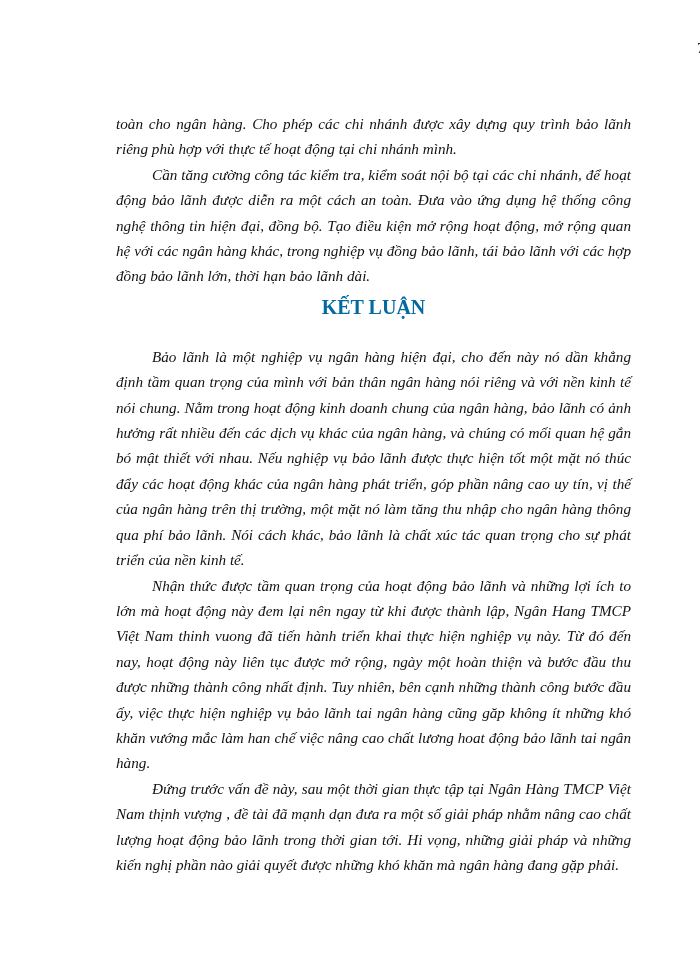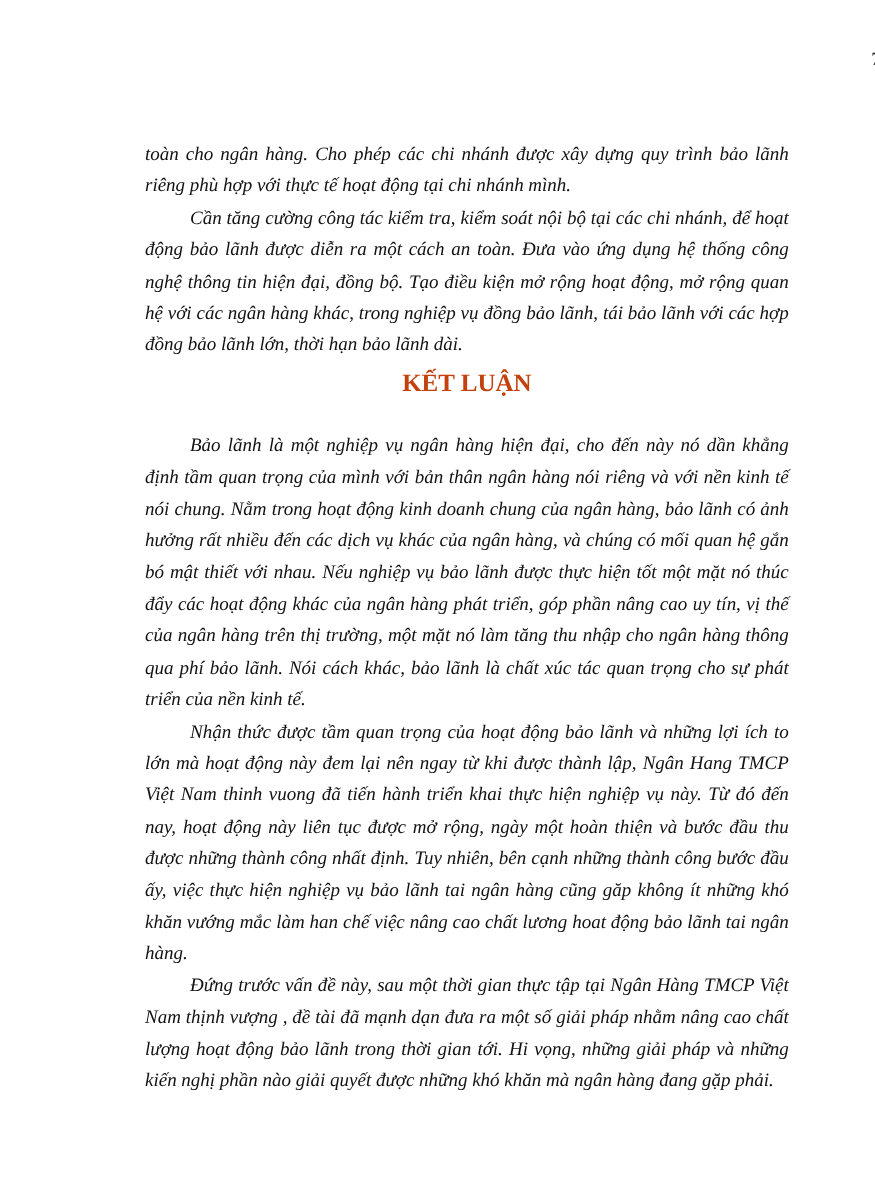--- a/index.html
+++ b/index.html
@@ -44,21 +44,21 @@
       text-indent: 36px;
     }
     .heading {
       margin: 0;
       text-align: center;
       font-weight: bold;
       font-size: 20px;
       line-height: 26px;
       padding-top: 5px;
       padding-bottom: 24px;
-      color: #c2410c;
+      color: #0369a1;
     }
   </style>
 </head>
 <body>
 
 <div class="page-number">74</div>
 
 <div class="content">
   <p class="para">toàn cho ngân hàng. Cho phép các chi nhánh được xây dựng quy trình bảo lãnh riêng phù hợp với thực tế hoạt động tại chi nhánh mình.</p>
   <p class="para indent">Cần tăng cường công tác kiểm tra, kiểm soát nội bộ tại các chi nhánh, để hoạt động bảo lãnh được diễn ra một cách an toàn. Đưa vào ứng dụng hệ thống công nghệ thông tin hiện đại, đồng bộ. Tạo điều kiện mở rộng hoạt động, mở rộng quan hệ với các ngân hàng khác, trong nghiệp vụ đồng bảo lãnh, tái bảo lãnh với các hợp đồng bảo lãnh lớn, thời hạn bảo lãnh dài.</p>

